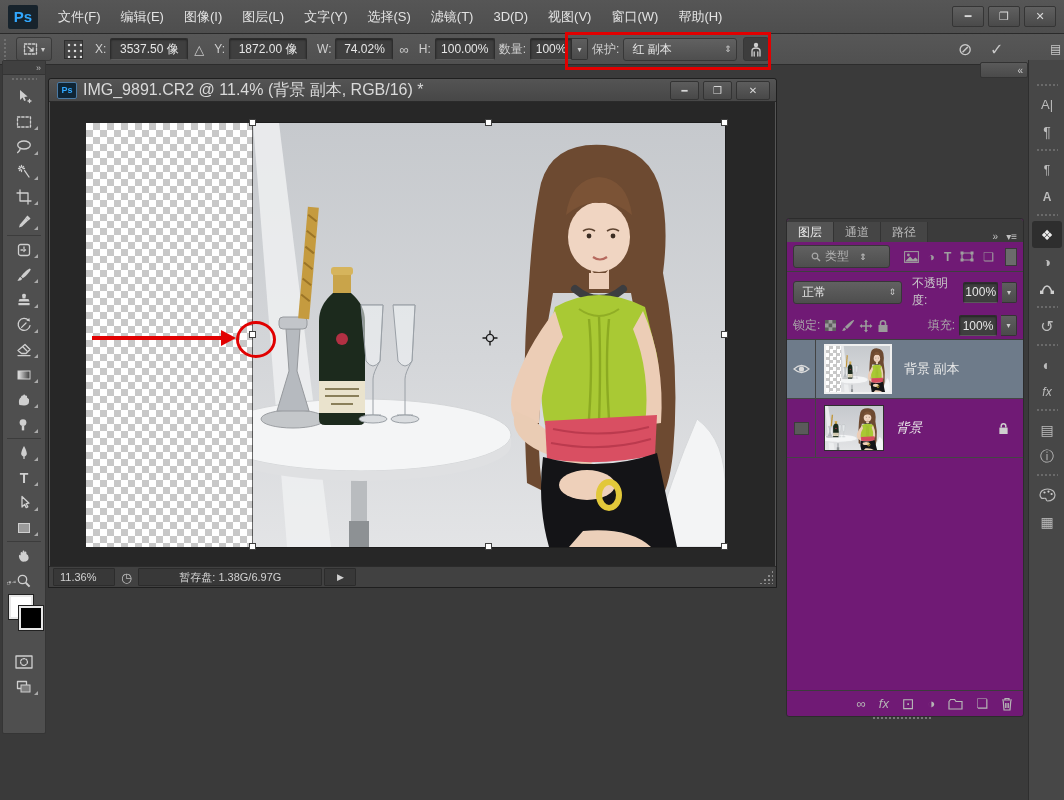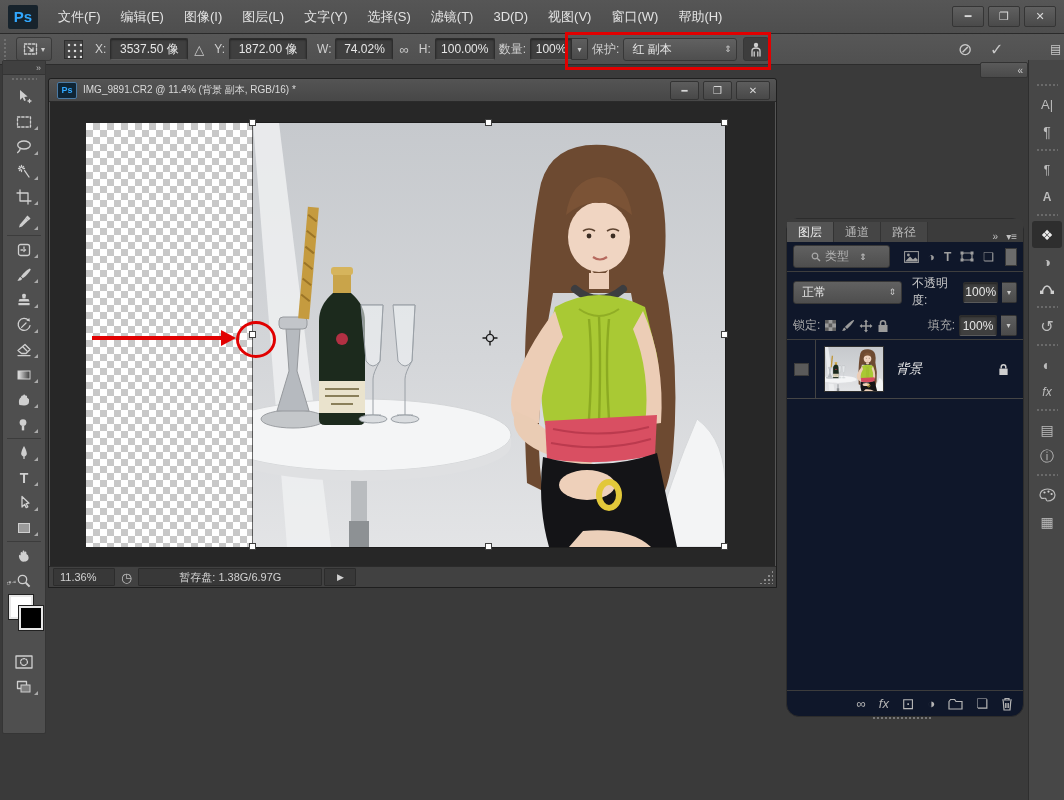--- a/index.html
+++ b/index.html
@@ -36,38 +36,38 @@
   .tool.fly::after{content:"";position:absolute;right:7px;bottom:4px;border-left:4px solid transparent;border-bottom:4px solid #aaa}
   .tsep{height:1px;background:#3c3c3c;margin:1px 4px}
   .swatches{position:relative;width:42px;height:40px}
   .fgsw{position:absolute;left:6px;top:2px;width:20px;height:20px;background:#fff;border:2px solid #e8e8e8;outline:1px solid #222}
   .bgsw{position:absolute;left:16px;top:13px;width:20px;height:20px;background:#000;border:2px solid #e8e8e8;outline:1px solid #222}
   .minisw{position:absolute;left:4px;top:-14px;width:9px;height:9px}
   
   .docwin{left:48px;top:78px;width:727px;height:508px;background:#272727;border:1px solid #1f1f1f;border-radius:3px 3px 0 0;box-shadow:0 0 0 1px #555 inset}
   .doctitle{height:22px;background:linear-gradient(#545454,#474747);border-bottom:1px solid #2a2a2a;display:flex;align-items:center;border-radius:3px 3px 0 0}
   .docps{width:18px;height:15px;margin:0 6px 0 8px;background:#0f2535;color:#31a8ff;font-size:9px;font-weight:bold;display:flex;align-items:center;justify-content:center;border:1px solid #4a7aa5;border-radius:2px}
-  .doctext{font-size:10px;color:#dadada;white-space:nowrap}
+  .doctext{font-size:16px;color:#dadada;white-space:nowrap}
   .docbtns{margin-left:auto;margin-right:6px;display:flex;gap:4px}
   .docbtn{width:27px;height:17px;background:linear-gradient(#5d5d5d,#484848);border:1px solid #333;border-radius:2px;color:#d8d8d8;font-size:10px;display:flex;align-items:center;justify-content:center}
   .statusbar{position:absolute;left:0;bottom:0;width:100%;height:20px;background:#414141;border-top:1px solid #2b2b2b;display:flex;align-items:center;font-size:11px;color:#d2d2d2}
   .statfield{background:#383838;border:1px solid #2c2c2c;height:16px;display:flex;align-items:center;padding:0 6px;border-radius:1px}
   .resizegrip{position:absolute;right:3px;bottom:3px;width:14px;height:14px;background-image:radial-gradient(circle,#8b8b8b 1px,transparent 1.2px);background-size:4px 4px;clip-path:polygon(100% 0,100% 100%,0 100%)}
   
   .checker{background:conic-gradient(#c8c8c8 25%,#ffffff 0 50%,#c8c8c8 0 75%,#ffffff 0);background-size:14px 14px}
   .photo-wrap{outline:1px solid rgba(25,25,25,.65)}
   .hdl{position:absolute;width:7px;height:7px;background:#fff;border:1px solid #3f3f3f;box-sizing:border-box;margin-left:-4px;margin-top:-4px}
   
   .dock{left:1028px;top:60px;width:36px;height:740px;background:#474747;border-left:1px solid #2e2e2e}
   .dockbtn{width:36px;height:27px;display:flex;align-items:center;justify-content:center;color:#bcbcbc;font-size:14px}
   .dockbtn.active{background:#2e2e2e;color:#ececec;border-radius:3px;width:30px;margin:0 3px}
   .dockgrip{height:5px;margin:3px 7px;background-image:radial-gradient(circle,#6a6a6a 1px,transparent 1.2px);background-size:4px 4px}
   .collapsebar{left:980px;top:62px;width:42px;height:14px;background:linear-gradient(#5a5a5a,#4a4a4a);border:1px solid #333;border-radius:2px;color:#cfcfcf;font-size:10px;display:flex;align-items:center;justify-content:flex-end;padding-right:4px}
   
-  .lpanel{left:786px;top:218px;width:236px;height:497px;background:#0f172a;border:1px solid #2c2c2c;border-radius:13px;display:flex;flex-direction:column}
+  .lpanel{left:786px;top:218px;width:236px;height:497px;background:#701a75;border:1px solid #2c2c2c;border-radius:3px;display:flex;flex-direction:column}
   .ptabs{height:23px;background:#3b3b3b;display:flex;align-items:flex-end;border-radius:3px 3px 0 0}
   .ptab{height:20px;padding:0 11px;font-size:12px;display:flex;align-items:center;background:#454545;color:#b9b9b9;border-right:1px solid #333}
   .ptab.active{background:#545454;color:#ececec}
   .ptabicons{margin-left:auto;margin-right:6px;color:#c2c2c2;font-size:10px;display:flex;gap:8px;align-items:center}
   .prow{display:flex;align-items:center;padding:3px 6px;font-size:12px;color:#c9c9c9;gap:4px}
   .filtericons{display:flex;gap:9px;margin-left:10px;color:#9f9f9f;align-items:center;font-size:12px}
   .llist{flex:0 0 auto;border-top:1px solid #3e3e3e}
   .lrow{height:58px;display:flex;align-items:center;border-bottom:1px solid #454545;position:relative}
   .lrow.sel{background:#6e7b8a}
   .eyecell{width:28px;align-self:stretch;border-right:1px solid #434343;display:flex;align-items:center;justify-content:center}
@@ -538,20 +538,35 @@
         <path d="M3.5,6 V4.2 a2.5,2.5 0 0 1 5,0 V6" fill="none" stroke="#9b9b9b" stroke-width="1.6"></path>
       </svg>
     <span style="margin-left:auto">填充:</span>
     <div class="fieldbox" style="width:36px;height:19px">100%</div>
     <div class="ddwedge" style="height:19px">
         <span>▾</span>
       </div>
   </div>
 
   <div class="llist">
+    <div class="lrow sel">
+      <div class="eyecell">
+        <svg width="17" height="12" viewBox="0 0 17 12">
+          <path d="M1,6 Q8.5,-1 16,6 Q8.5,13 1,6 Z" fill="none" stroke="#dcdcdc" stroke-width="1.2"></path>
+          <circle cx="8.5" cy="6" r="2.6" fill="#dcdcdc"></circle>
+        </svg>
+      </div>
+      <div class="thumbbox" style="border:2px solid #f0f0f0">
+        <div class="checker" style="width:15px;height:46px;background-size:7px 7px"></div>
+        <svg width="49" height="46" viewBox="0 0 472 424" preserveAspectRatio="none">
+            <use href="#photoArt"></use>
+          </svg>
+      </div>
+      <span class="lname">背景 副本</span>
+    </div>
     <div class="lrow">
       <div class="eyecell">
         <div style="width:13px;height:11px;border:1px solid #3c3c3c;background:#5a5a5a"></div>
       </div>
       <div class="thumbbox" style="border:1px solid #2e2e2e">
         <svg width="58" height="44" viewBox="0 0 472 424" preserveAspectRatio="none">
             <use href="#photoArt"></use>
           </svg>
       </div>
       <span class="lname" style="font-style:italic">背景</span>

